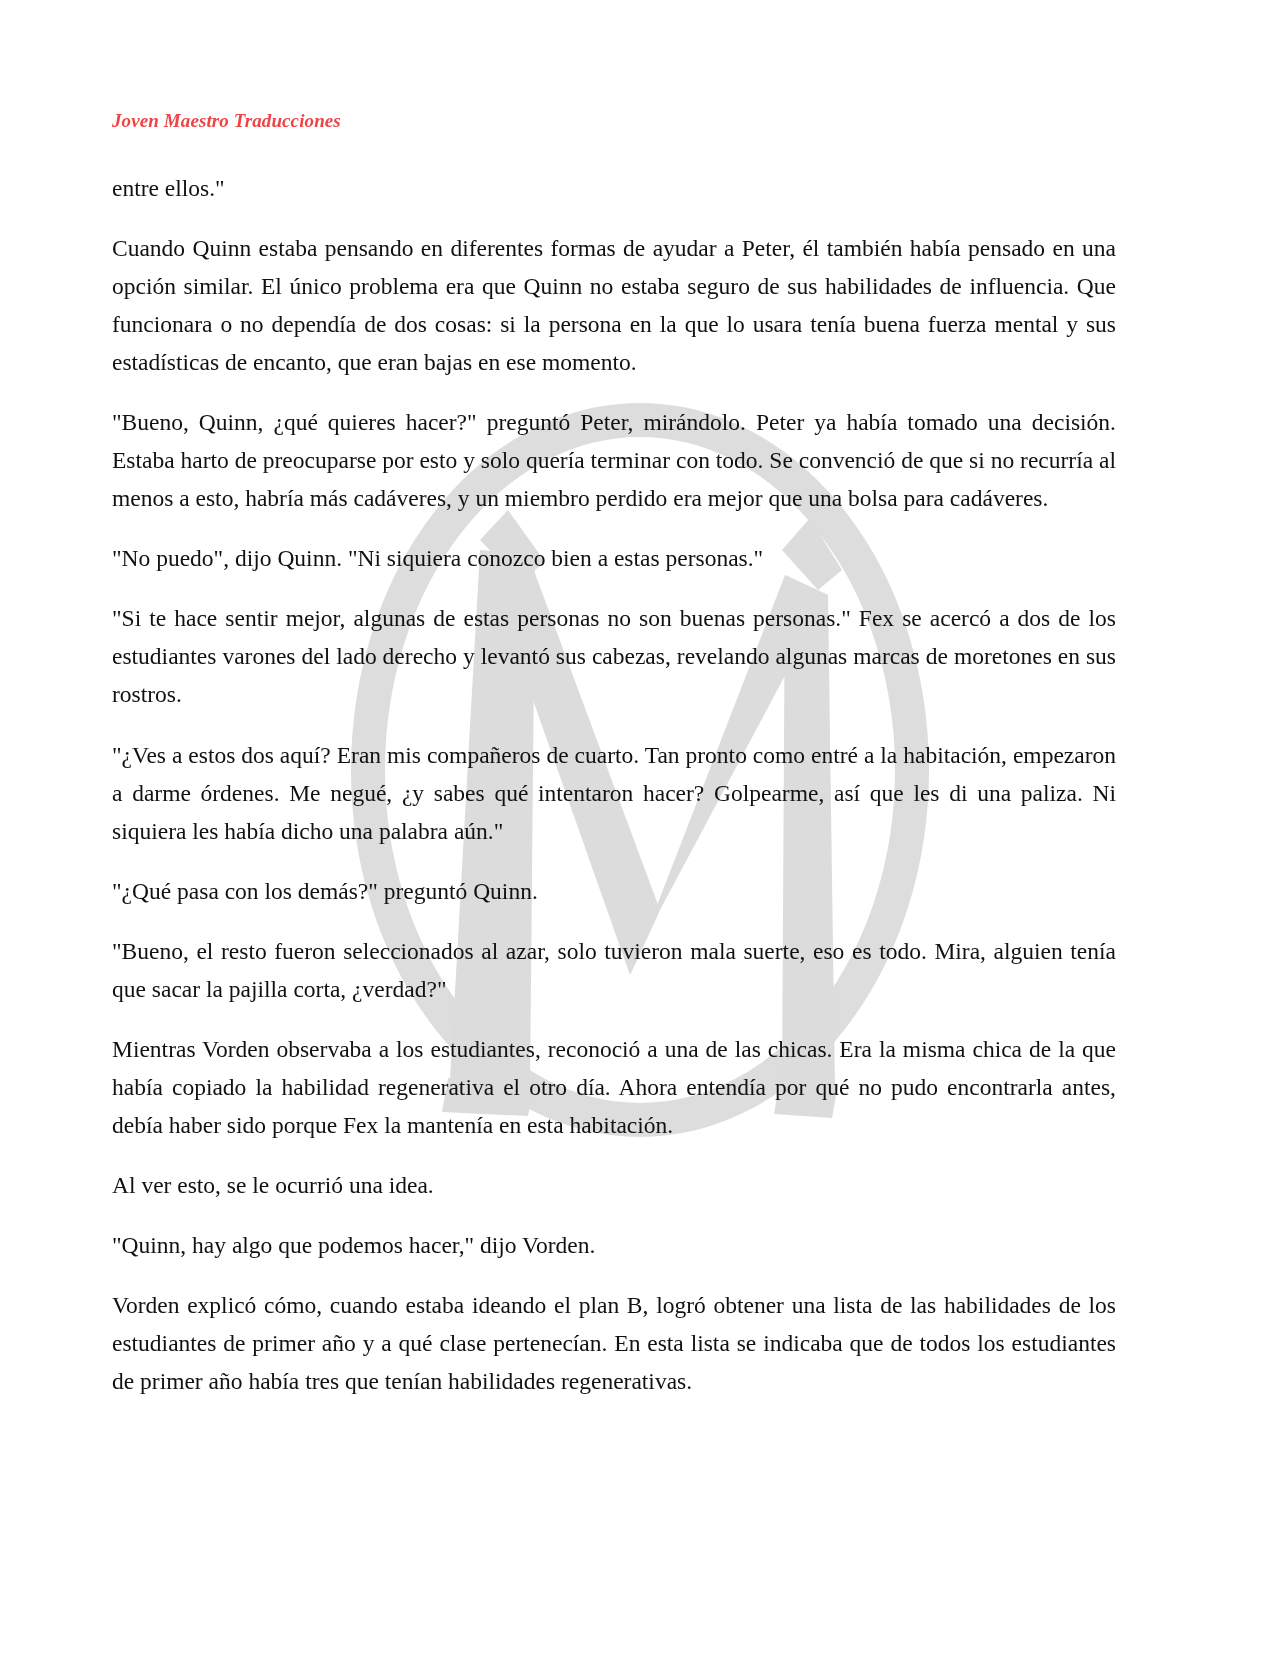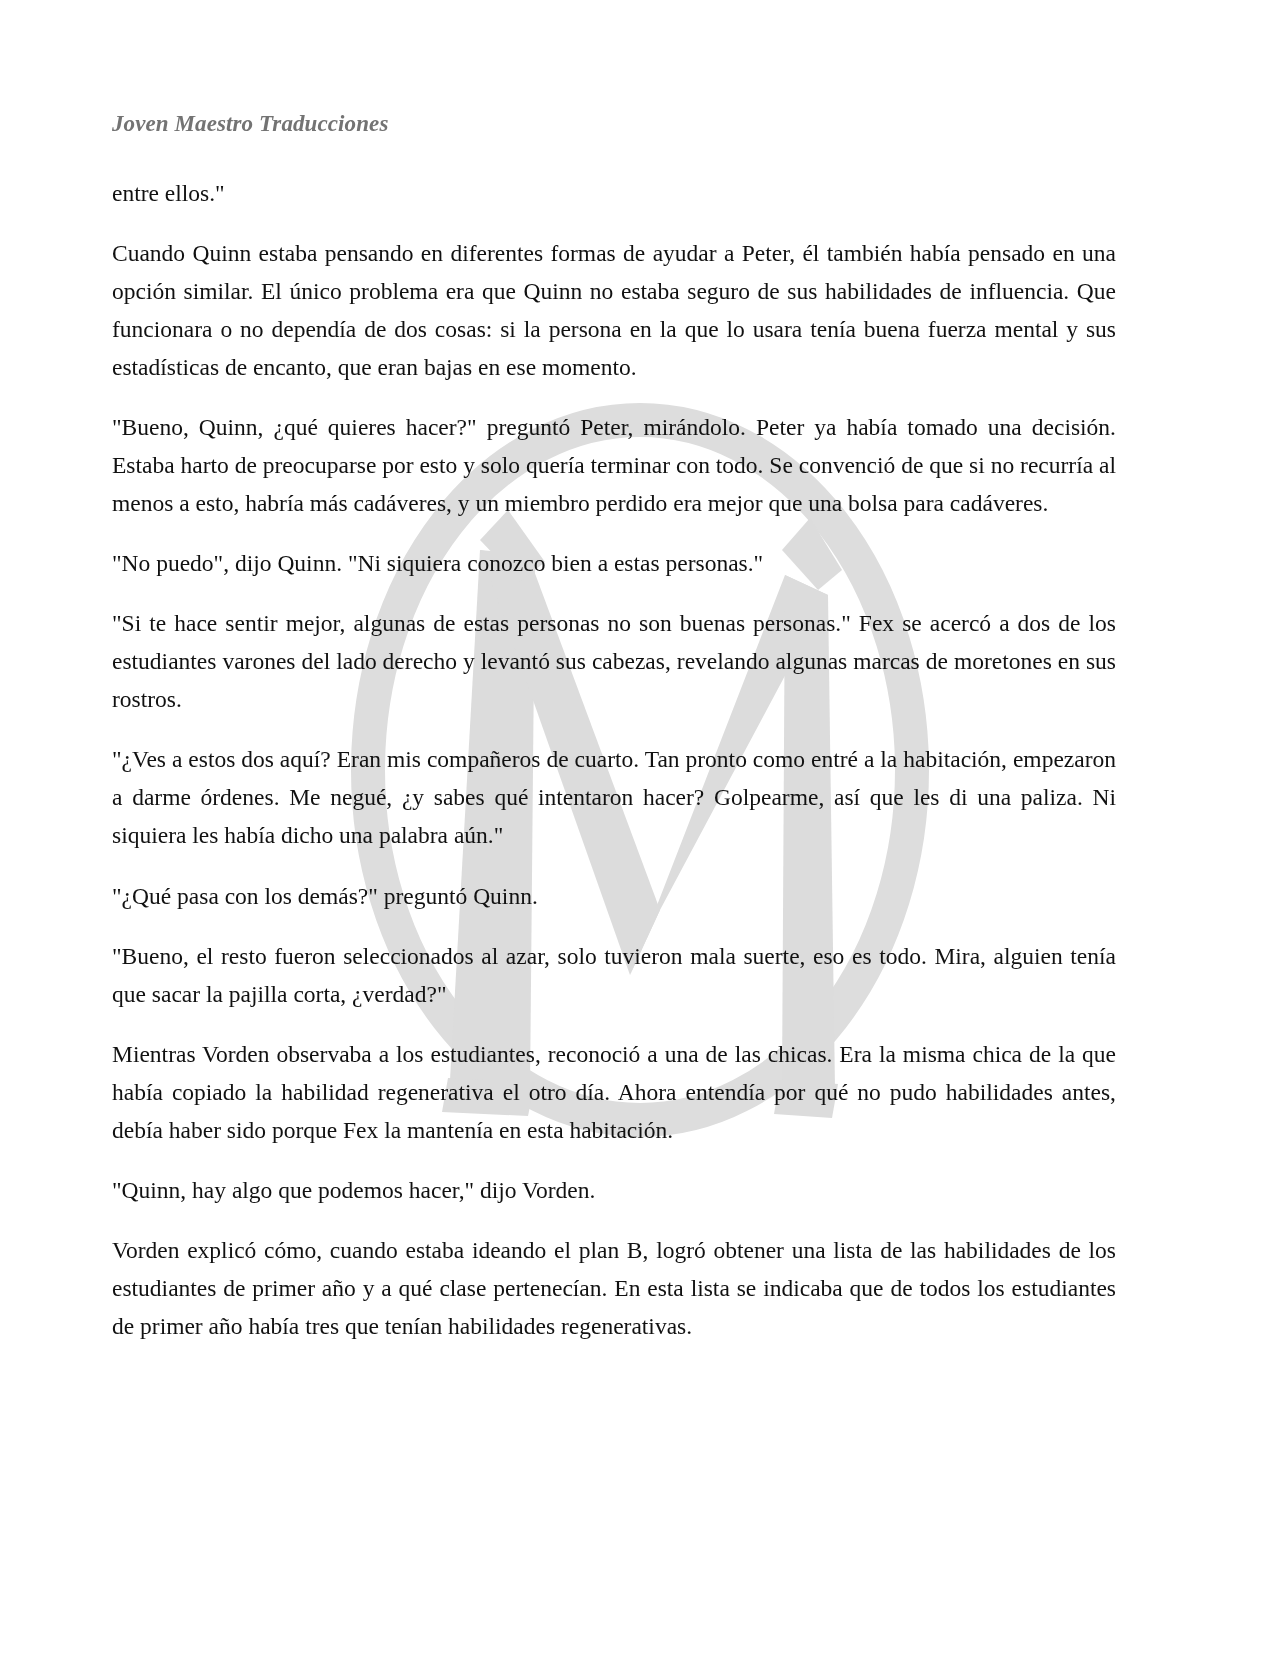--- a/index.html
+++ b/index.html
@@ -37,24 +37,24 @@
   
   .content {
     position: absolute;
     left: 112px;
     top: 0;
     width: 1004px;
     z-index: 2;
   }
 
   .doc-header {
-    font-size: 23px;
+    font-size: 19px;
     font-weight: bold;
     font-style: italic;
-    color: #737373;
+    color: #ef4444;
     letter-spacing: 0.1px;
     margin: 0;
     padding-top: 110px;
     line-height: 1.2;
   }
 
   .body-block {
     margin-top: 36px;
   }
 
@@ -102,20 +102,21 @@
 
     <div class="body-block">
       <p class="para">entre ellos."</p>
       <p class="para">Cuando Quinn estaba pensando en diferentes formas de ayudar a Peter, él también había pensado en una opción similar. El único problema era que Quinn no estaba seguro de sus habilidades de influencia. Que funcionara o no dependía de dos cosas: si la persona en la que lo usara tenía buena fuerza mental y sus estadísticas de encanto, que eran bajas en ese momento.</p>
       <p class="para">"Bueno, Quinn, ¿qué quieres hacer?" preguntó Peter, mirándolo. Peter ya había tomado una decisión. Estaba harto de preocuparse por esto y solo quería terminar con todo. Se convenció de que si no recurría al menos a esto, habría más cadáveres, y un miembro perdido era mejor que una bolsa para cadáveres.</p>
       <p class="para">"No puedo", dijo Quinn. "Ni siquiera conozco bien a estas personas."</p>
       <p class="para">"Si te hace sentir mejor, algunas de estas personas no son buenas personas." Fex se acercó a dos de los estudiantes varones del lado derecho y levantó sus cabezas, revelando algunas marcas de moretones en sus rostros.</p>
       <p class="para">"¿Ves a estos dos aquí? Eran mis compañeros de cuarto. Tan pronto como entré a la habitación, empezaron a darme órdenes. Me negué, ¿y sabes qué intentaron hacer? Golpearme, así que les di una paliza. Ni siquiera les había dicho una palabra aún."</p>
       <p class="para">"¿Qué pasa con los demás?" preguntó Quinn.</p>
       <p class="para">"Bueno, el resto fueron seleccionados al azar, solo tuvieron mala suerte, eso es todo. Mira, alguien tenía que sacar la pajilla corta, ¿verdad?"</p>
-      <p class="para">Mientras Vorden observaba a los estudiantes, reconoció a una de las chicas. Era la misma chica de la que había copiado la habilidad regenerativa el otro día. Ahora entendía por qué no pudo habilidades antes, debía haber sido porque Fex la mantenía en esta habitación.</p>
+      <p class="para">Mientras Vorden observaba a los estudiantes, reconoció a una de las chicas. Era la misma chica de la que había copiado la habilidad regenerativa el otro día. Ahora entendía por qué no pudo encontrarla antes, debía haber sido porque Fex la mantenía en esta habitación.</p>
+      <p class="para">Al ver esto, se le ocurrió una idea.</p>
       <p class="para">"Quinn, hay algo que podemos hacer," dijo Vorden.</p>
       <p class="para">Vorden explicó cómo, cuando estaba ideando el plan B, logró obtener una lista de las habilidades de los estudiantes de primer año y a qué clase pertenecían. En esta lista se indicaba que de todos los estudiantes de primer año había tres que tenían habilidades regenerativas.</p>
 
     </div>
 
   </div>
 </div>
 
 </body></html>

